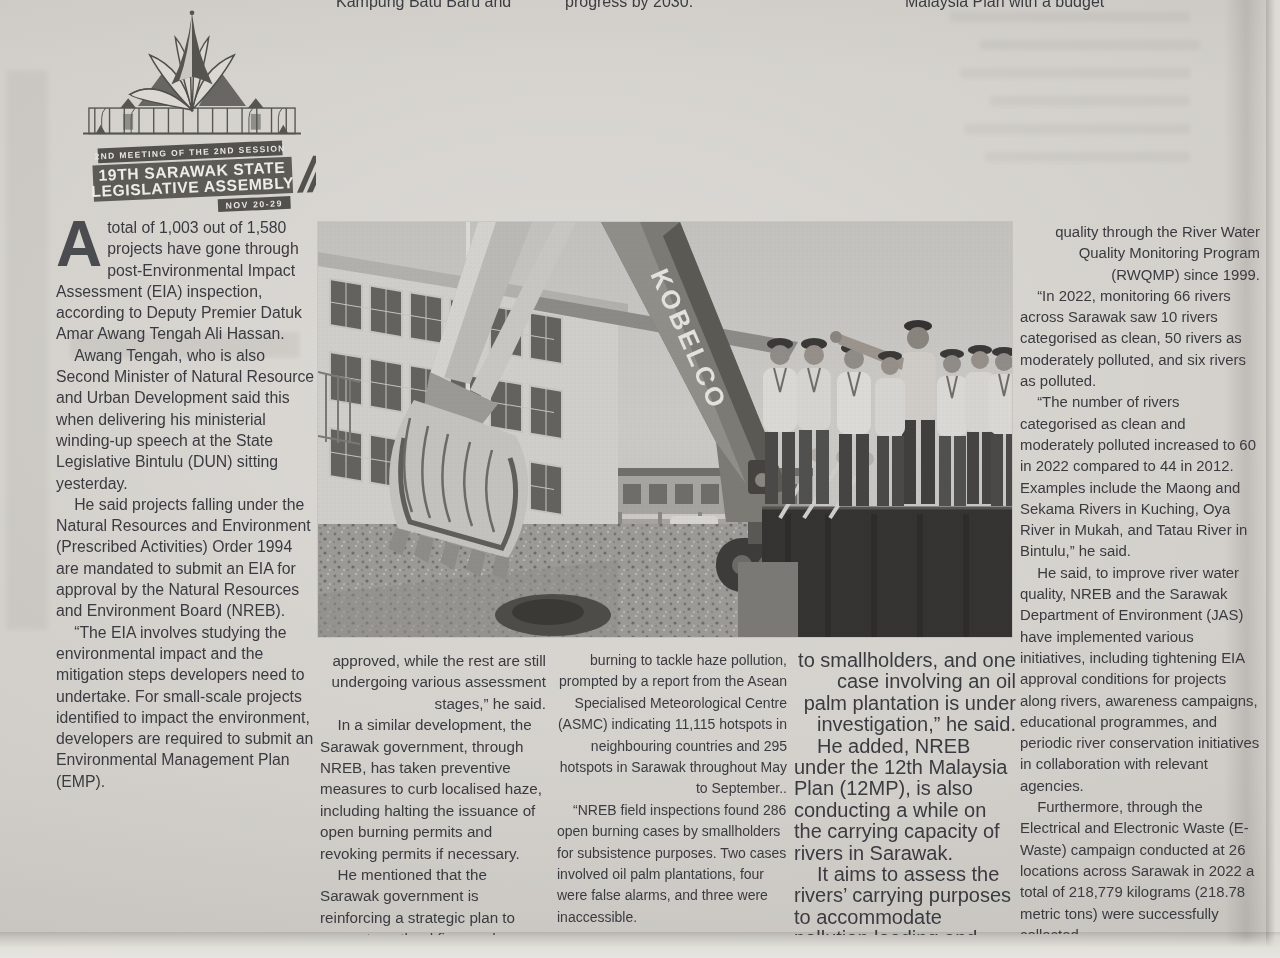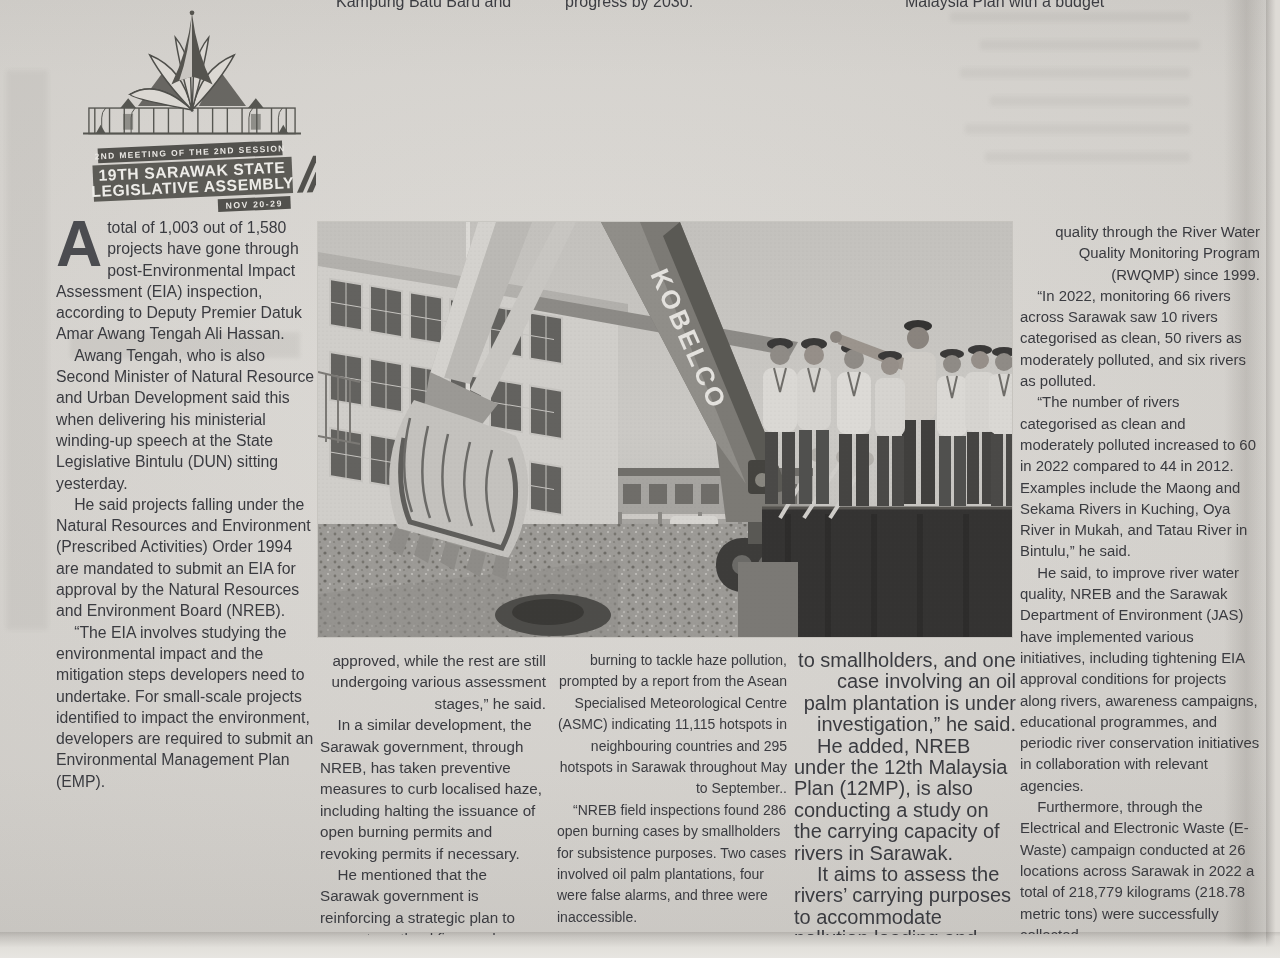--- a/index.html
+++ b/index.html
@@ -363,21 +363,21 @@
       <p class="para">approved, while the rest are still undergoing various assessment stages,” he said.</p>
       <p class="para">In a similar development, the Sarawak government, through NREB, has taken preventive measures to curb localised haze, including halting the issuance of open burning permits and revoking permits if necessary.</p>
       <p class="para">He mentioned that the Sarawak government is reinforcing a strategic plan to prevent peatland fires and unauthorised open</p>
     </div>
   <div class="article-col col3">
       <p class="para">burning to tackle haze pollution, prompted by a report from the Asean Specialised Meteorological Centre (ASMC) indicating 11,115 hotspots in neighbouring countries and 295 hotspots in Sarawak throughout May to September..</p>
       <p class="para">“NREB field inspections found 286 open burning cases by smallholders for subsistence purposes. Two cases involved oil palm plantations, four were false alarms, and three were inaccessible.</p>
     </div>
   <div class="article-col col4">
       <p class="para">to smallholders, and one case involving an oil palm plantation is under investigation,” he said.</p>
-      <p class="para">He added, NREB under the 12th Malaysia Plan (12MP), is also conducting a study on the carrying capacity of rivers in Sarawak.</p>
+      <p class="para">He added, NREB under the 12th Malaysia Plan (12MP), is also conducting a while on the carrying capacity of rivers in Sarawak.</p>
       <p class="para">It aims to assess the rivers’ carrying purposes to accommodate pollution loading and develop a water quality management plan.</p>
       <p class="para">“The Sarawak government, through NREB, conducts periodic monitoring of ambient river water</p>
     </div>
   <div class="article-col col5">
       <p class="para">quality through the River Water Quality Monitoring Program (RWQMP) since 1999.</p>
       <p class="para">“In 2022, monitoring 66 rivers across Sarawak saw 10 rivers categorised as clean, 50 rivers as moderately polluted, and six rivers as polluted.</p>
       <p class="para">“The number of rivers categorised as clean and moderately polluted increased to 60 in 2022 compared to 44 in 2012. Examples include the Maong and Sekama Rivers in Kuching, Oya River in Mukah, and Tatau River in Bintulu,” he said.</p>
       <p class="para">He said, to improve river water quality, NREB and the Sarawak Department of Environment (JAS) have implemented various initiatives, including tightening EIA approval conditions for projects along rivers, awareness campaigns, educational programmes, and periodic river conservation initiatives in collaboration with relevant agencies.</p>
       <p class="para">Furthermore, through the Electrical and Electronic Waste (E-Waste) campaign conducted at 26 locations across Sarawak in 2022 a total of 218,779 kilograms (218.78 metric tons) were successfully collected.</p>
     </div>

